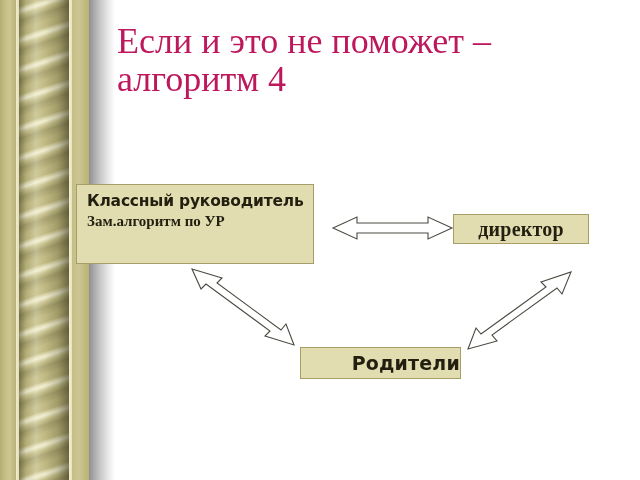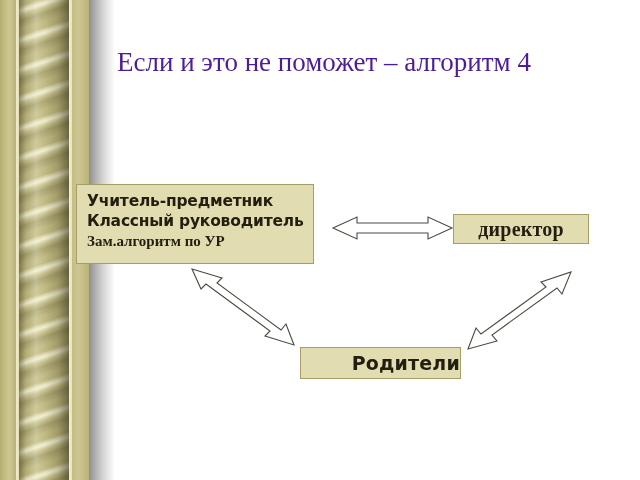--- a/index.html
+++ b/index.html
@@ -103,26 +103,25 @@
       #8f8f8f 0%, #a8a8a8 18%, #c6c6c6 42%, #e4e4e4 70%, #ffffff 100%);
   }
 
   
   .title {
     position: absolute;
     left: 117px;
     top: 22px;
     width: 470px;
     font-family: "Liberation Serif", serif;
-    font-size: 27px;
+    font-size: 36px;
     line-height: 38px;
-    color: #4c1d95;
+    color: #be185d;
     font-weight: 400;
     letter-spacing: 0px;
-    margin-top: 21px;
   }
 
   
   .node {
     position: absolute;
     background: #e2ddb0;
     border: 1px solid #a79e67;
     box-sizing: border-box;
     color: #231f10;
   }
@@ -214,21 +213,20 @@
   <svg class="arrows" viewBox="0 0 640 480">
 
     <polygon class="arrow-shape" points="333,228 357,217 357,223 428,223 428,217 452,228 428,239 428,233 357,233 357,239"></polygon>
 
     <polygon class="arrow-shape" points="192,269 222,278 217,283 281,330 286,324 294,345 265,336 270,331 206,284 201,289"></polygon>
 
     <polygon class="arrow-shape" points="468,349 476,328 481,334 546,287 541,282 571,272 562,294 557,288 492,335 497,341"></polygon>
   </svg>
 
   <div class="node node-teacher">
-    <div class="line-sans">Учитель-предметник</div>
     <div class="line-sans">Классный руководитель</div>
     <div class="line-serif">Зам.алгоритм по УР</div>
   </div>
 
   <div class="node node-director">
     <span class="lbl">директор</span>
   </div>
 
   <div class="node node-parents">
     <span class="lbl">Родители</span>

